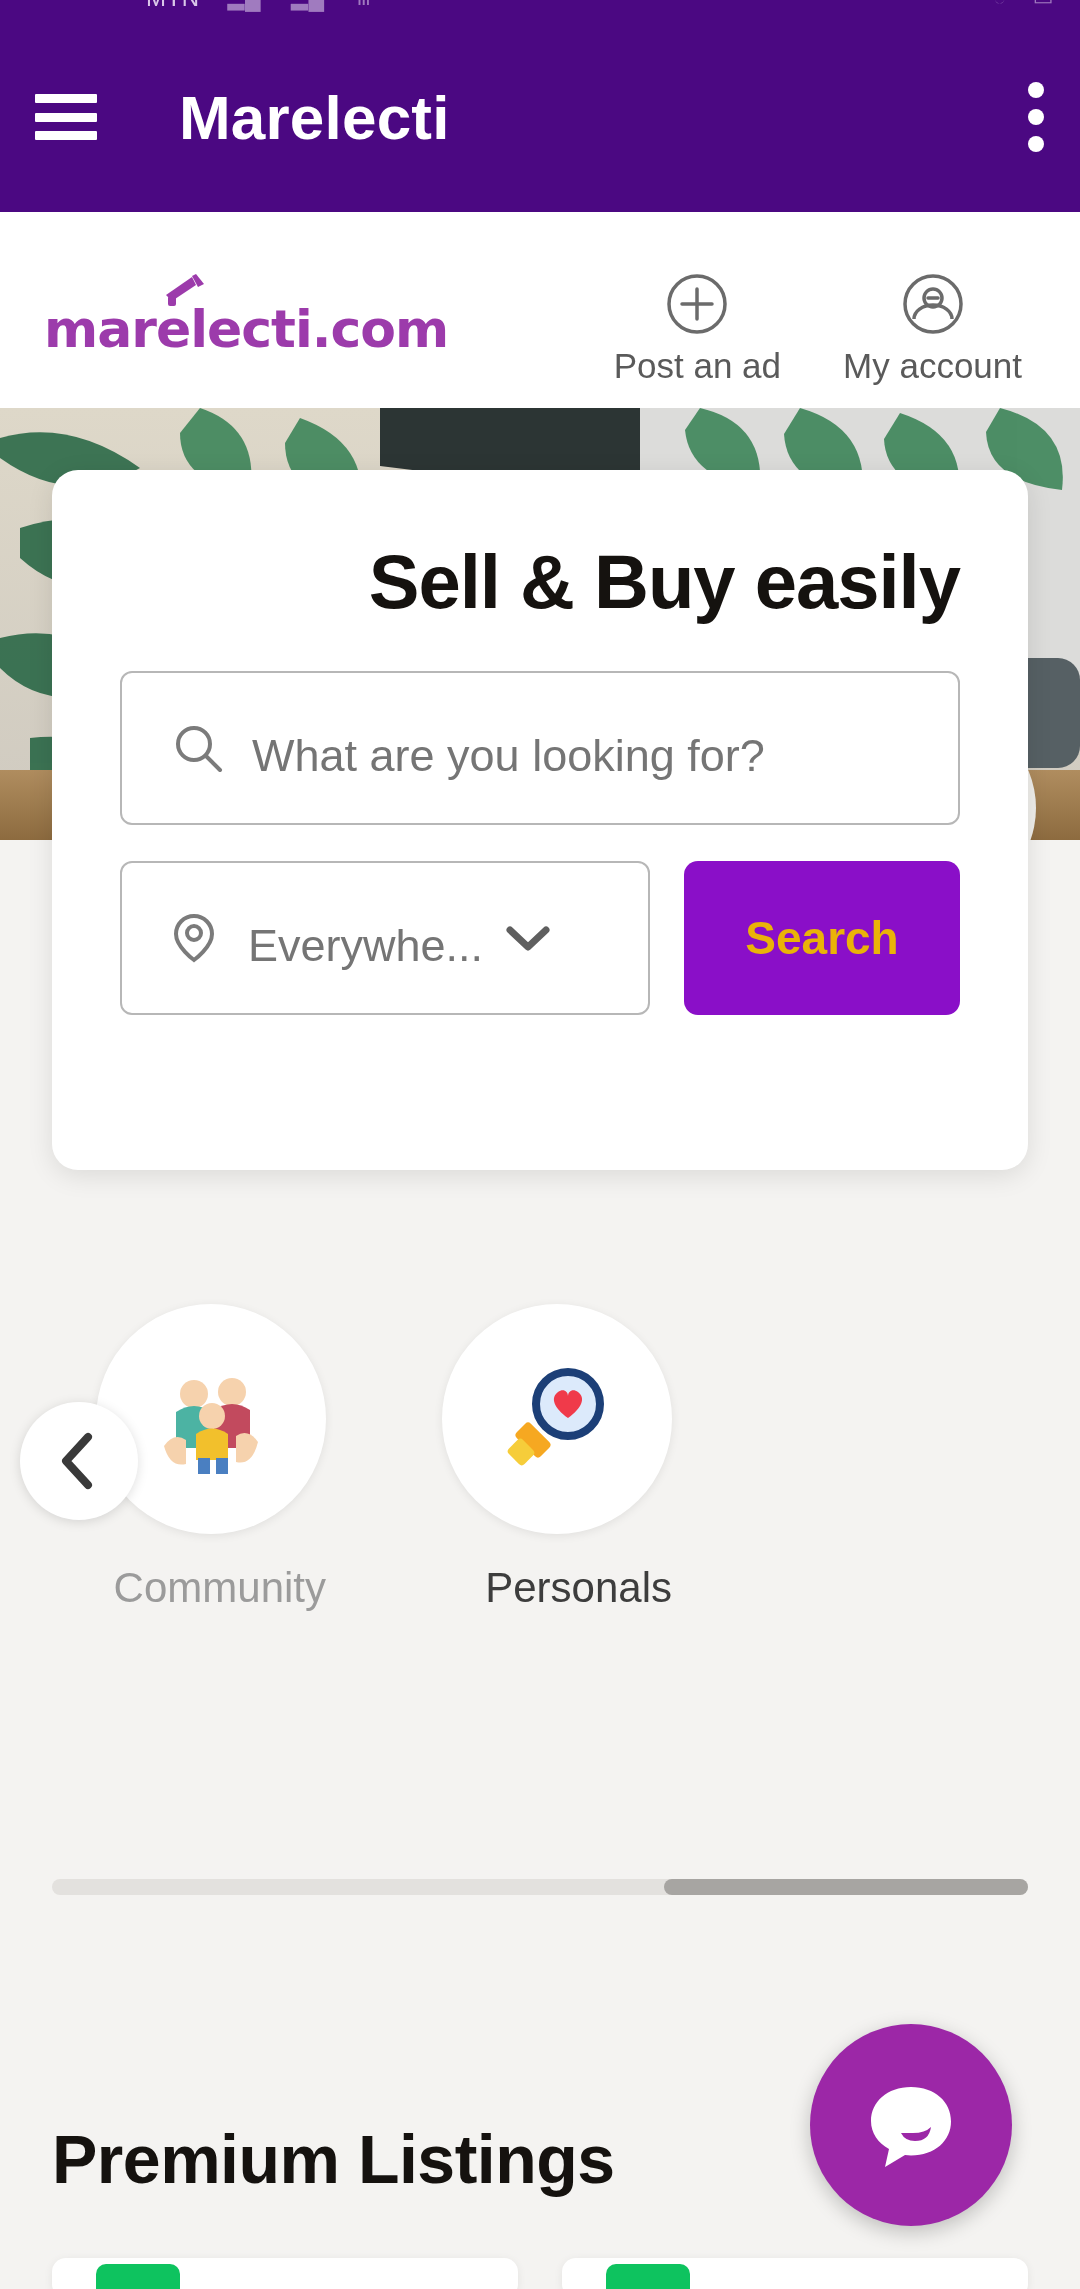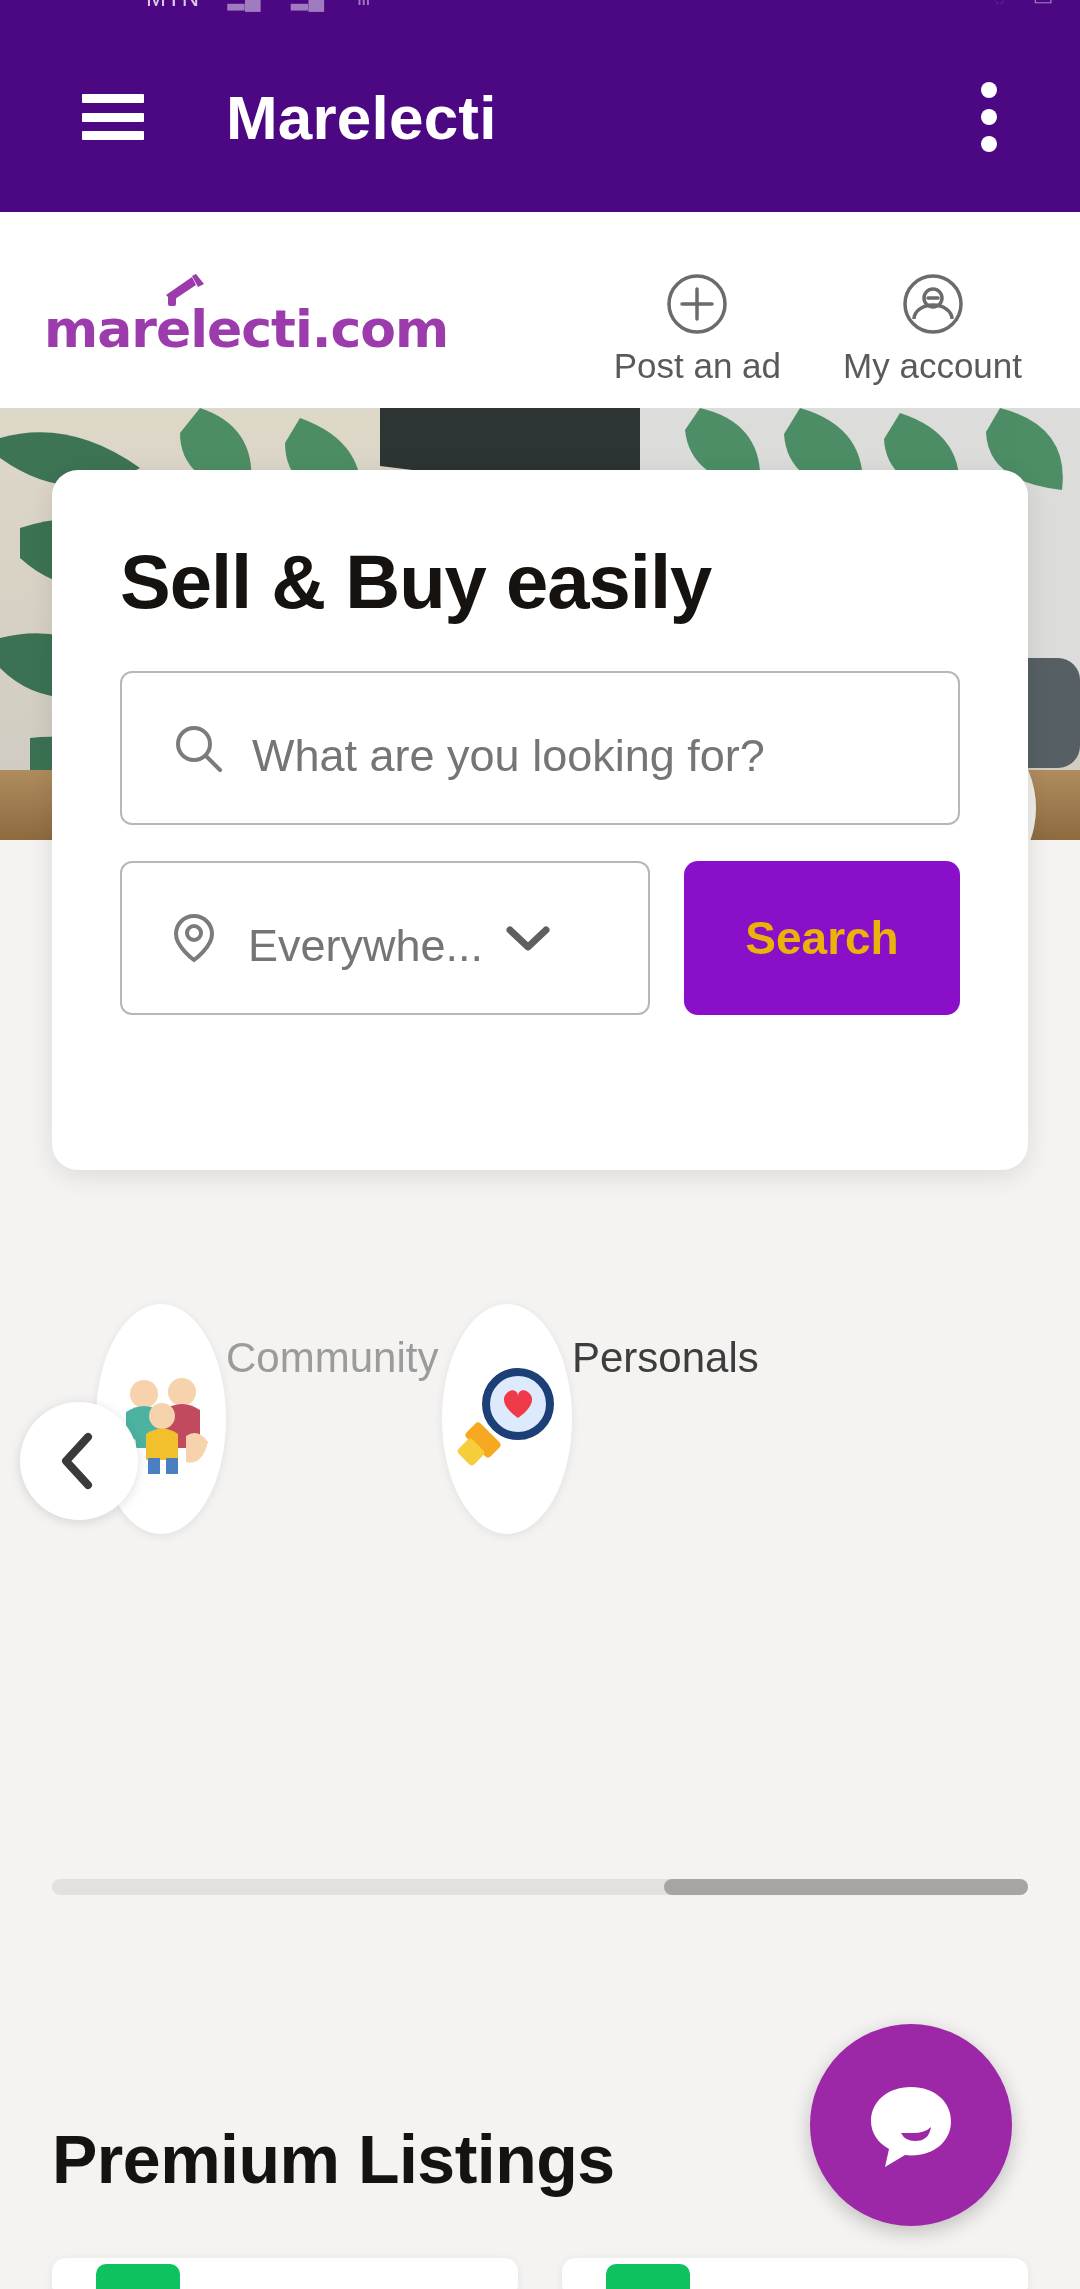--- a/index.html
+++ b/index.html
@@ -23,21 +23,21 @@
   }
   .sb-carrier { margin-left: 120px; opacity: .92; font-size: 24px; }
   .sb-icons { margin-left: 28px; display: flex; gap: 30px; align-items: center; opacity: .55; }
   .sb-icons span { font-size: 22px; }
   .sb-right { margin-left: auto; display: flex; gap: 26px; opacity: .55; font-size: 22px; }
 
   
   .appbar {
     position: absolute; top: 22px; left: 0; width: 1080px; height: 190px;
     background: #4b0882;
-    display: flex; align-items: center; padding: 0 82px;
+    display: flex; align-items: center; padding: 0 35px;
   }
   .hamburger { width: 62px; height: 46px; display: flex; flex-direction: column;
                 justify-content: space-between; cursor: pointer; }
   .hamburger i { display: block; height: 9px; background: #ffffff; border-radius: 1px; }
   .appbar-title {
     color: #ffffff; font-size: 62px; font-weight: bold;
     margin-left: 82px; letter-spacing: .2px;
     font-family: "Liberation Sans Narrow", "Liberation Sans", sans-serif;
   }
   .kebab { margin-left: auto; width: 18px; display: flex; flex-direction: column;
@@ -69,21 +69,21 @@
   }
   .hero-bg { position: absolute; inset: 0; }
 
   .searchcard {
     position: absolute; top: 470px; left: 52px; width: 976px; height: 700px;
     background: #ffffff; border-radius: 26px;
     box-shadow: 0 6px 26px rgba(0,0,0,.10);
     padding: 68px 68px 0 68px;
   }
   .hero-title {
-    text-align: left; font-size: 76px; font-weight: bold; color: #15120f;
+    text-align: right; font-size: 76px; font-weight: bold; color: #15120f;
     font-family: "Liberation Sans Narrow", "Liberation Sans", sans-serif;
     letter-spacing: -1px; margin-bottom: 46px;
   }
   .field {
     height: 154px; border: 2px solid #b7b7b7; border-radius: 12px;
     display: flex; align-items: center; padding: 0 0 0 48px; background: #fff;
   }
   .field .ficon { width: 56px; height: 56px; flex: 0 0 56px; margin-right: 26px; }
   .field .ftext { font-size: 45px; color: #757575; font-family: "Liberation Sans", sans-serif; white-space: nowrap; margin-top: 16px; }
   .row2 { display: flex; gap: 34px; margin-top: 36px; }
@@ -96,21 +96,21 @@
   }
 
   
   .categories { position: absolute; top: 1200px; left: 0; width: 1080px; }
   .sect-title {
     font-size: 68px; font-weight: bold; color: #15120f; padding-left: 52px;
     font-family: "Liberation Sans Narrow", "Liberation Sans", sans-serif;
     letter-spacing: -.5px;
   }
   .cat-track { display: flex; margin-top: 104px; padding-left: 96px; gap: 116px; position: relative; }
-  .cat { width: 230px; display: flex; flex-direction: row; align-items: flex-start; cursor: pointer; }
+  .cat { width: 230px; display: flex; flex-direction: column; align-items: flex-end; cursor: pointer; }
   .cat-circle {
     width: 230px; height: 230px; border-radius: 50%; background: #ffffff;
     box-shadow: 0 2px 10px rgba(0,0,0,.08);
     display: flex; align-items: center; justify-content: center;
   }
   .cat-circle svg { width: 130px; height: 130px; }
   .cat-label { margin-top: 30px; font-size: 42px; color: #3d3d3d;
                font-family: "Liberation Sans", sans-serif; }
   .cat.faded .cat-label { color: #9b9b9b; }
   .carousel-prev {

